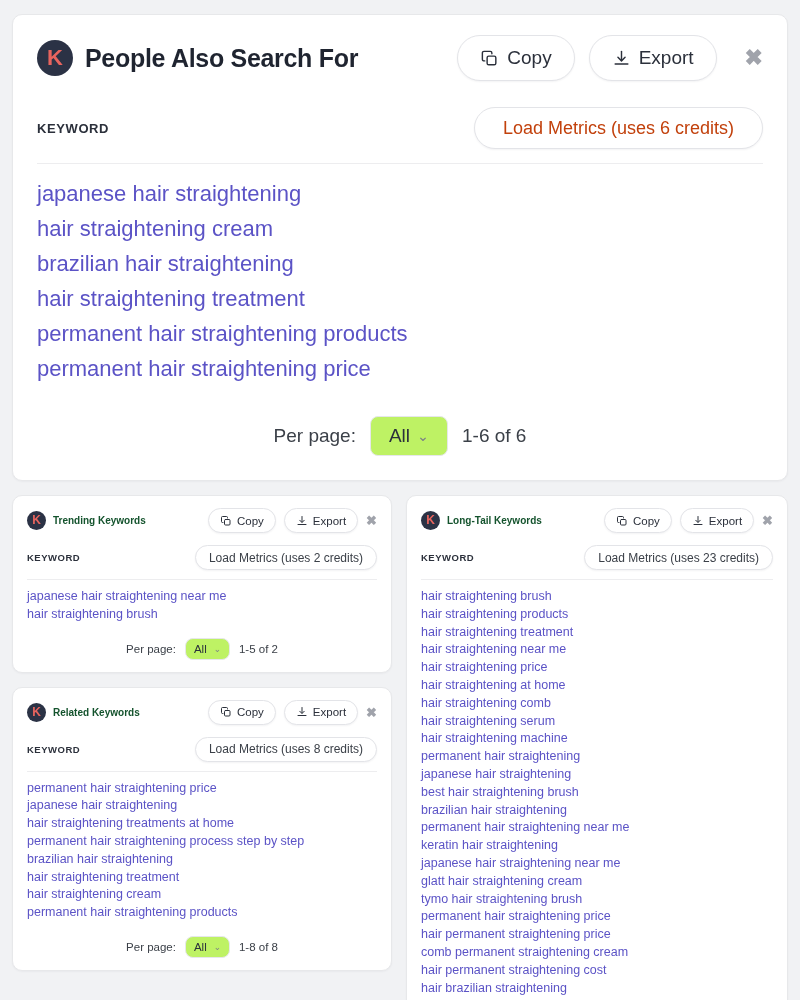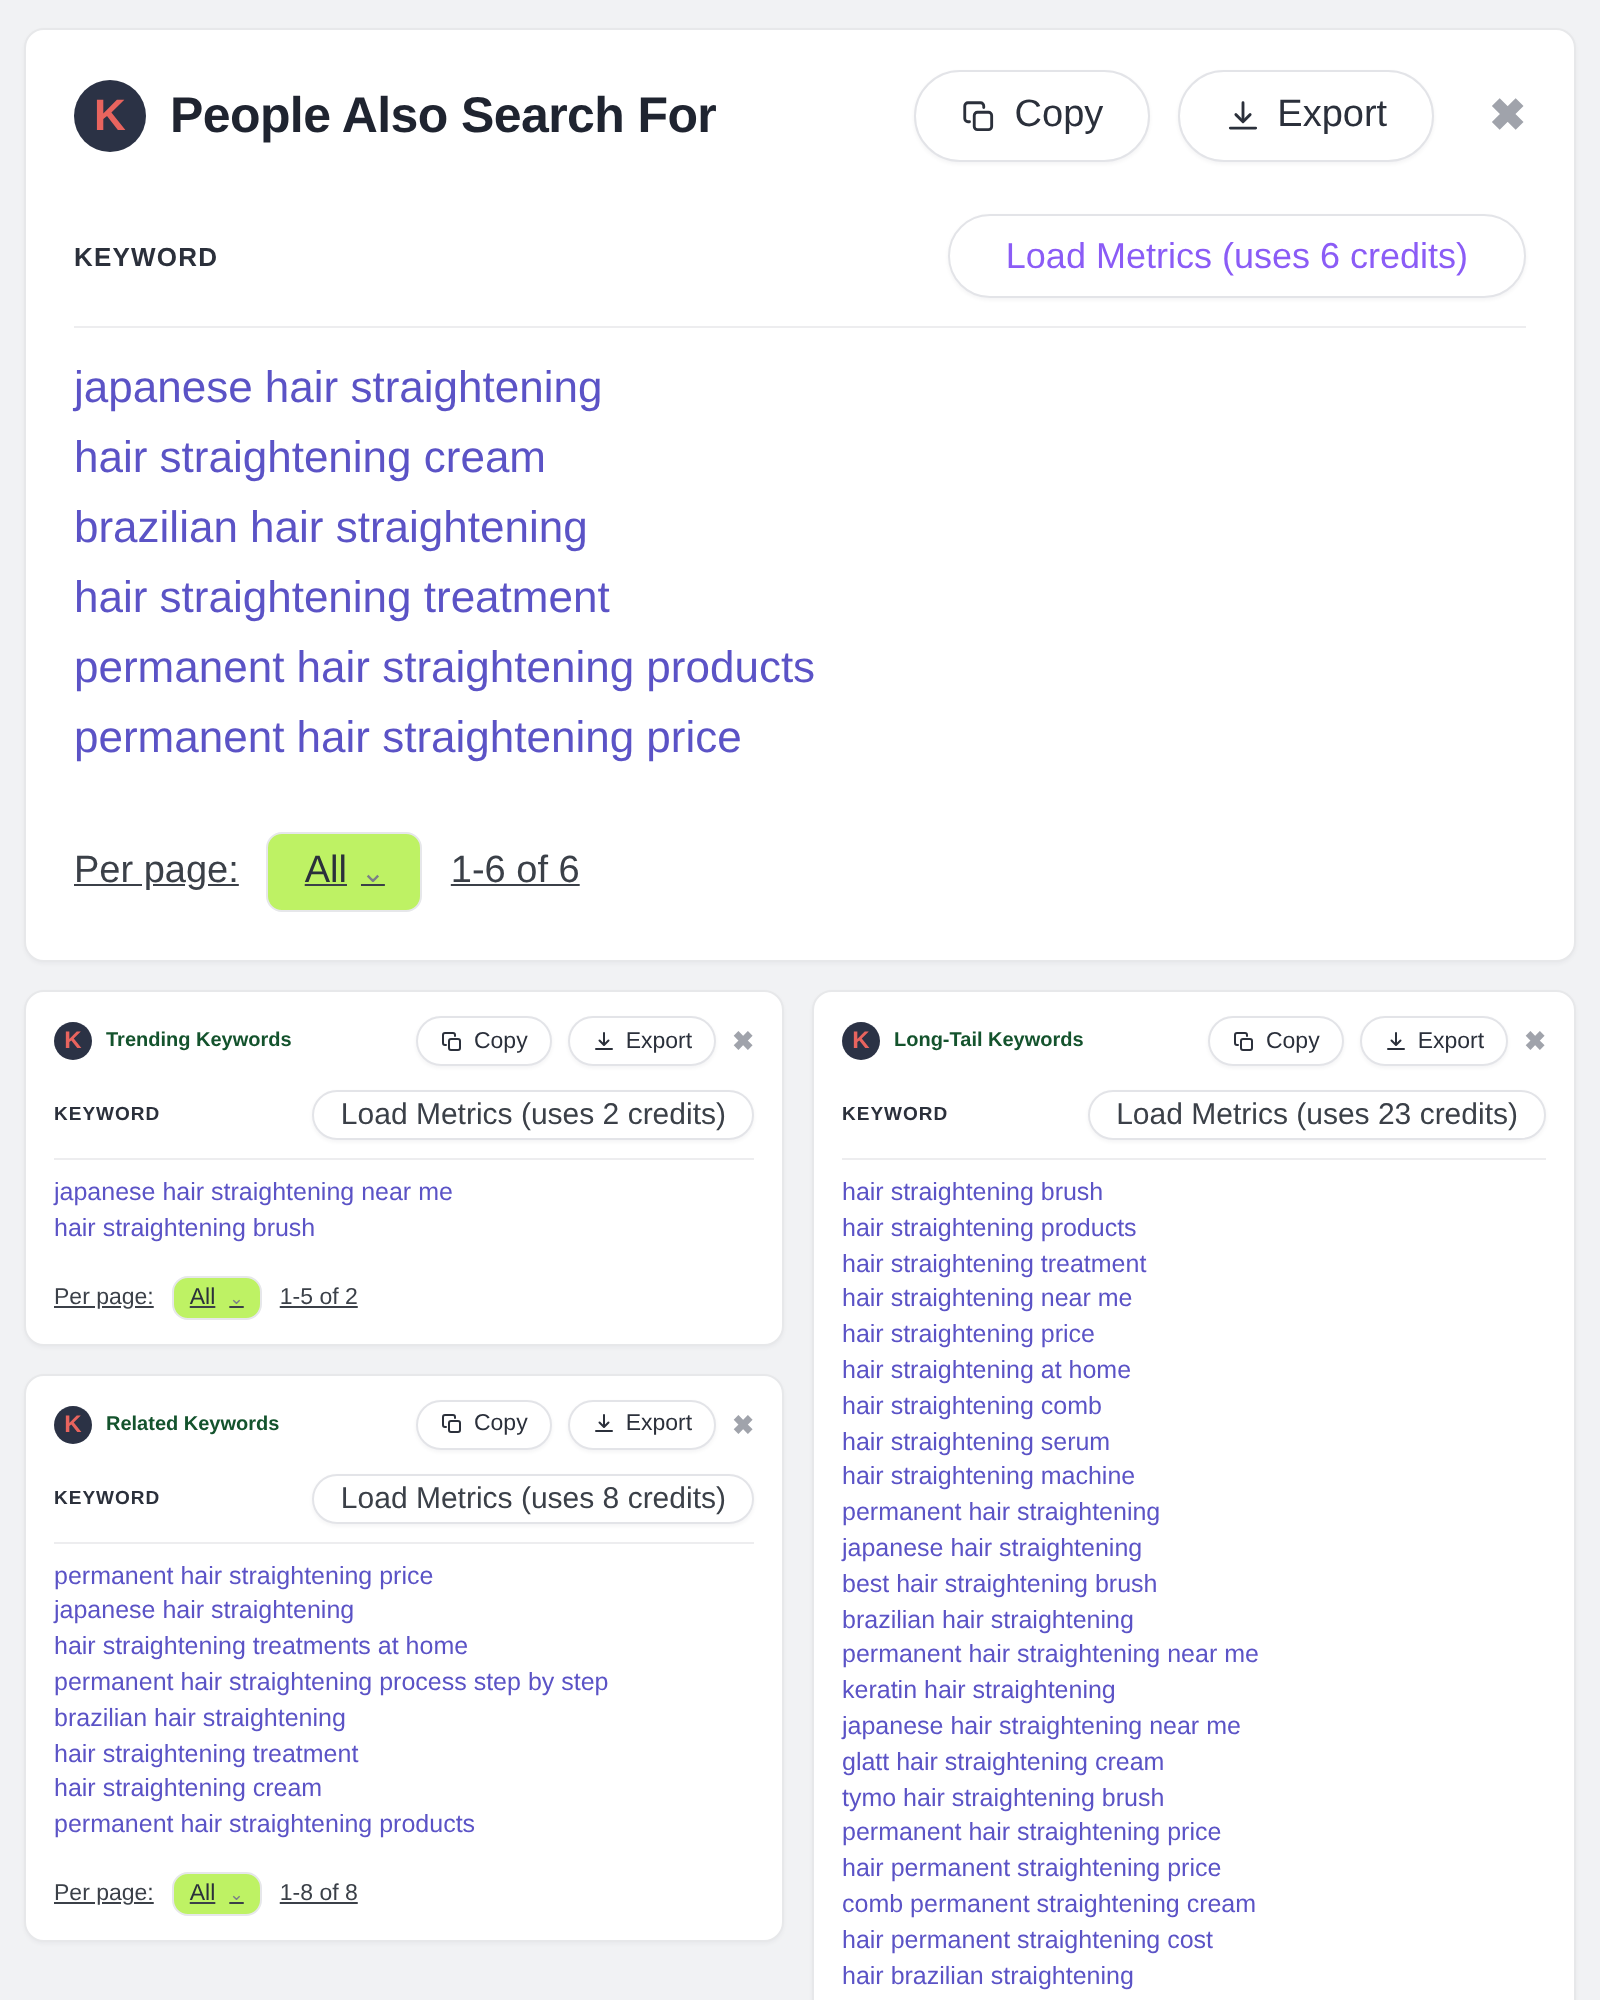--- a/index.html
+++ b/index.html
@@ -111,21 +111,21 @@
     font-size: 13px;
     font-weight: bold;
     letter-spacing: 0.6px;
     color: #2b303b;
     flex: 1 1 auto;
   }
   .hero .load-pill {
     height: 42px;
     padding: 0 28px;
     font-size: 18px;
-    color: #8b5cf6;
+    color: #c2410c;
   }
 
   .divider {
     height: 1px;
     background: #ededef;
     margin-top: 14px;
   }
 
   .kw-list { padding-top: 12px; }
 
@@ -135,23 +135,22 @@
     font-size: 22px;
     line-height: 35px;
     text-decoration: none;
     cursor: pointer;
     white-space: nowrap;
   }
 
   .pager {
     display: flex;
     align-items: center;
-    justify-content: flex-start;
+    justify-content: center;
     gap: 14px;
-    text-decoration: underline;
   }
   .hero .pager { margin-top: 30px; font-size: 19px; color: #3b4048; }
   .hero .select {
     height: 40px;
     padding: 0 14px;
     font-size: 19px;
     min-width: 78px;
   }
 
   .select {
@@ -199,21 +198,21 @@
   .mini-subbar {
     display: flex;
     align-items: center;
     margin-top: 12px;
     min-height: 25px;
   }
   .mini .col-head { font-size: 9.5px; letter-spacing: 0.5px; }
   .mini .load-pill {
     height: 25px;
     padding: 0 13px;
-    font-size: 15px;
+    font-size: 12px;
     color: #3b4048;
   }
   .mini .divider { margin-top: 9px; }
 
   .mini .kw-list { padding-top: 8px; }
   .mini .kw {
     display: block;
     color: #5b53c6;
     font-size: 12.5px;
     line-height: 17.8px;

